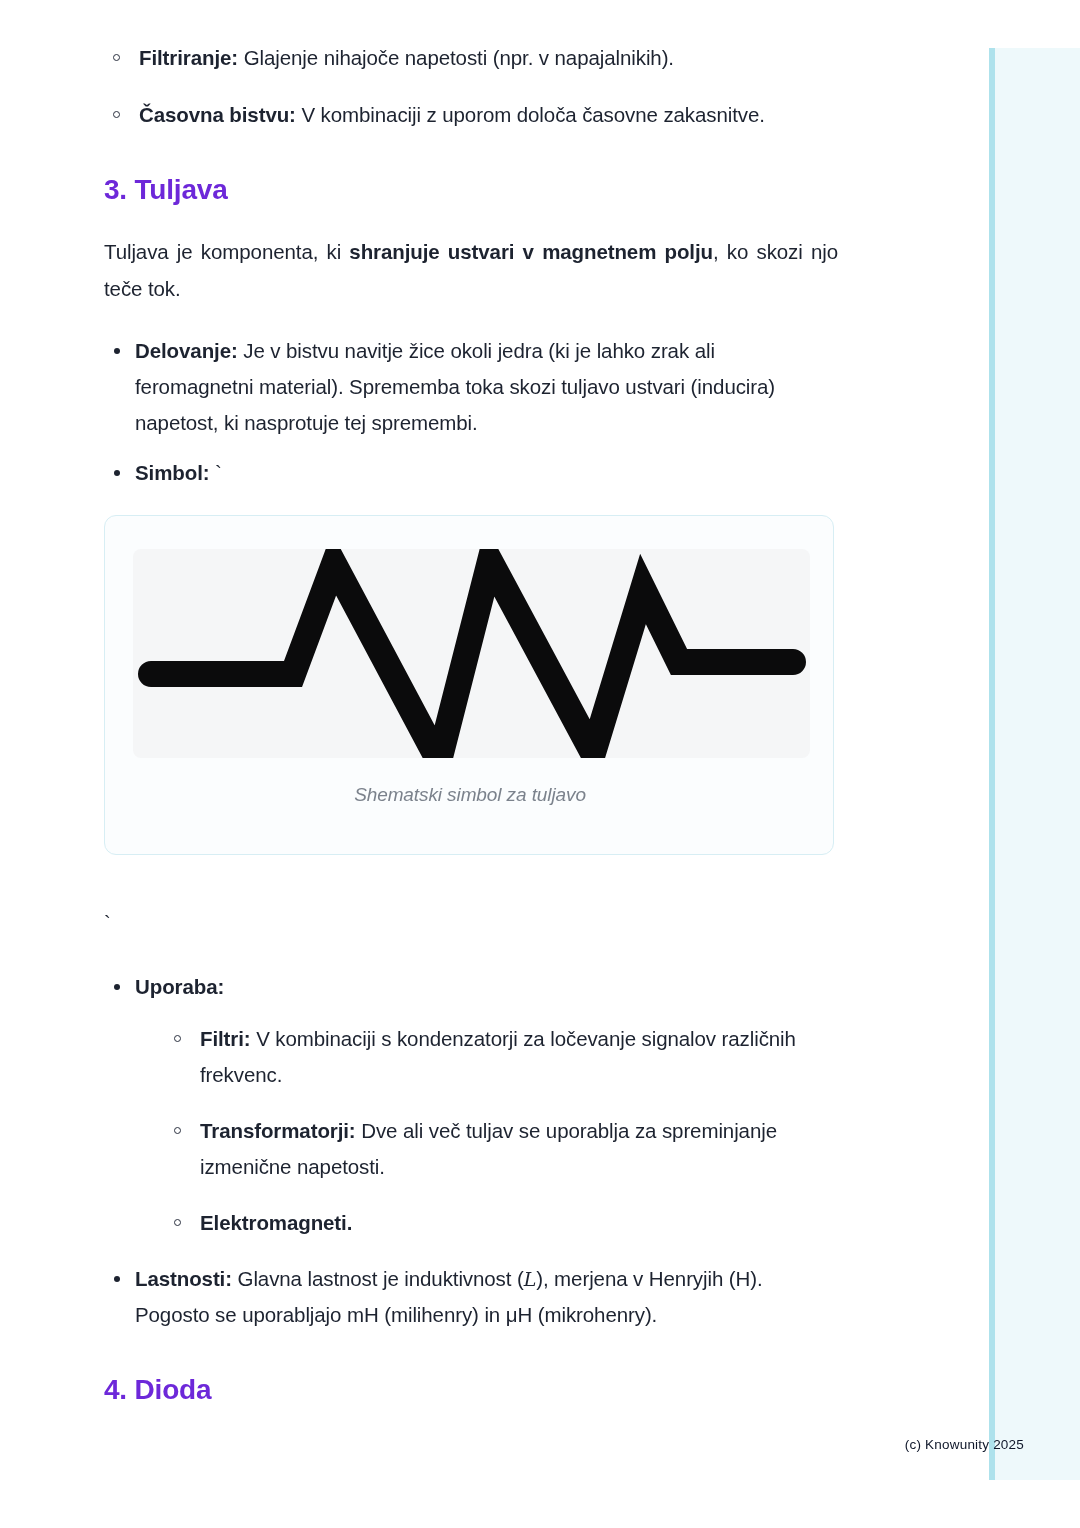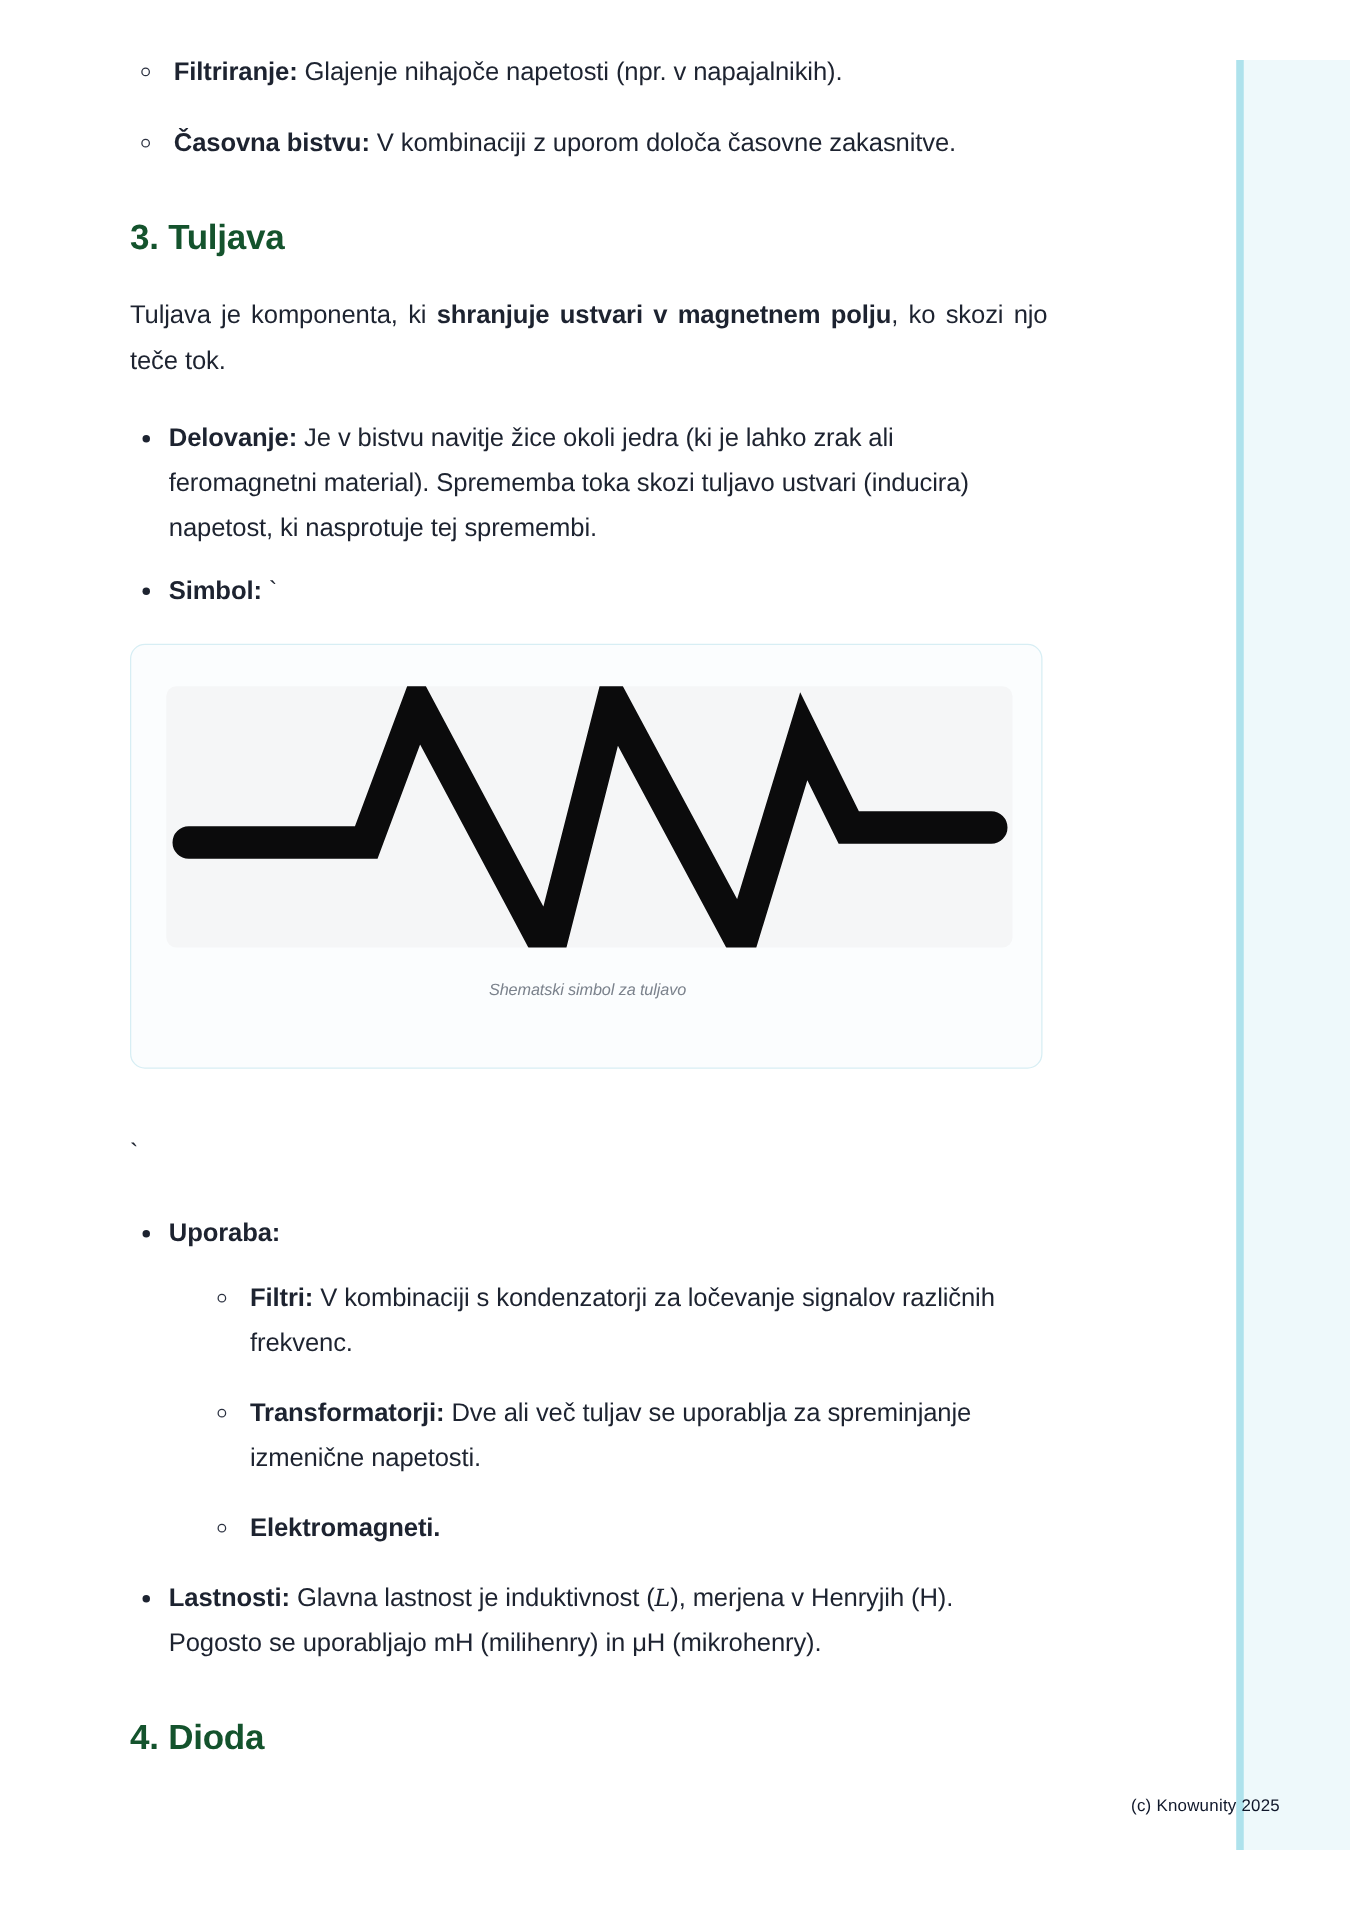--- a/index.html
+++ b/index.html
@@ -107,21 +107,21 @@
   ul.lvl2.nested > li {
     margin-bottom: 20px;
   }
 
   b, strong { font-weight: 700; }
 
   
   h2.section-heading {
     font-size: 28px;
     font-weight: 700;
-    color: #14532d;
+    color: #6d28d9;
     margin: 40px 0 26px 2px;
     letter-spacing: -0.2px;
     line-height: 34px;
   }
 
   p.body-para {
     font-size: 20.5px;
     line-height: 37px;
     margin: 0 0 26px 2px;
     text-align: justify;
@@ -162,21 +162,21 @@
     height: 209px;
     display: block;
   }
   .figure-caption {
     position: absolute;
     left: 0;
     top: 268px;
     width: 730px;
     text-align: center;
     font-style: italic;
-    font-size: 13px;
+    font-size: 19px;
     color: #7b828c;
     letter-spacing: -0.1px;
   }
 
   .stray-tick {
     margin: 56px 0 0 2px;
     font-size: 20px;
     line-height: 24px;
     color: #1d2330;
     height: 24px;

